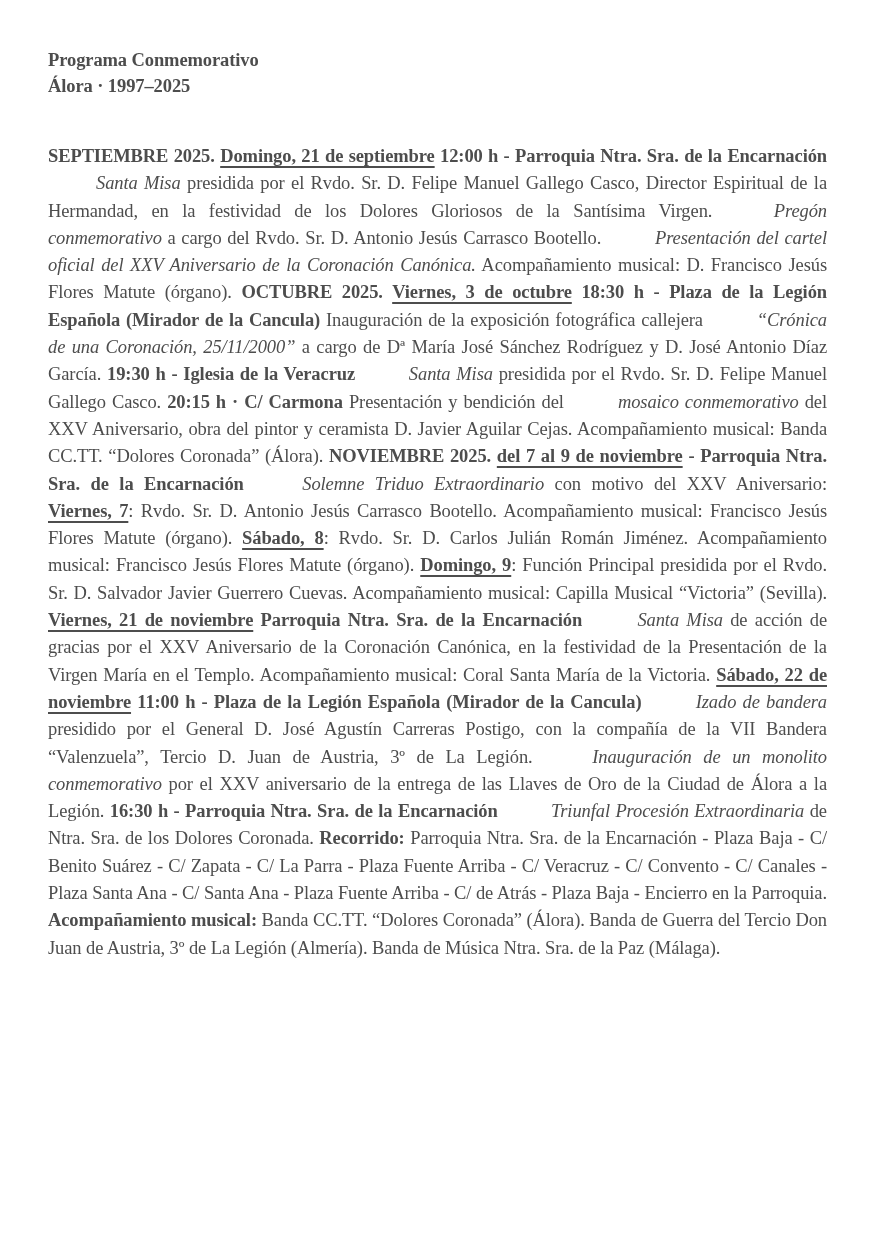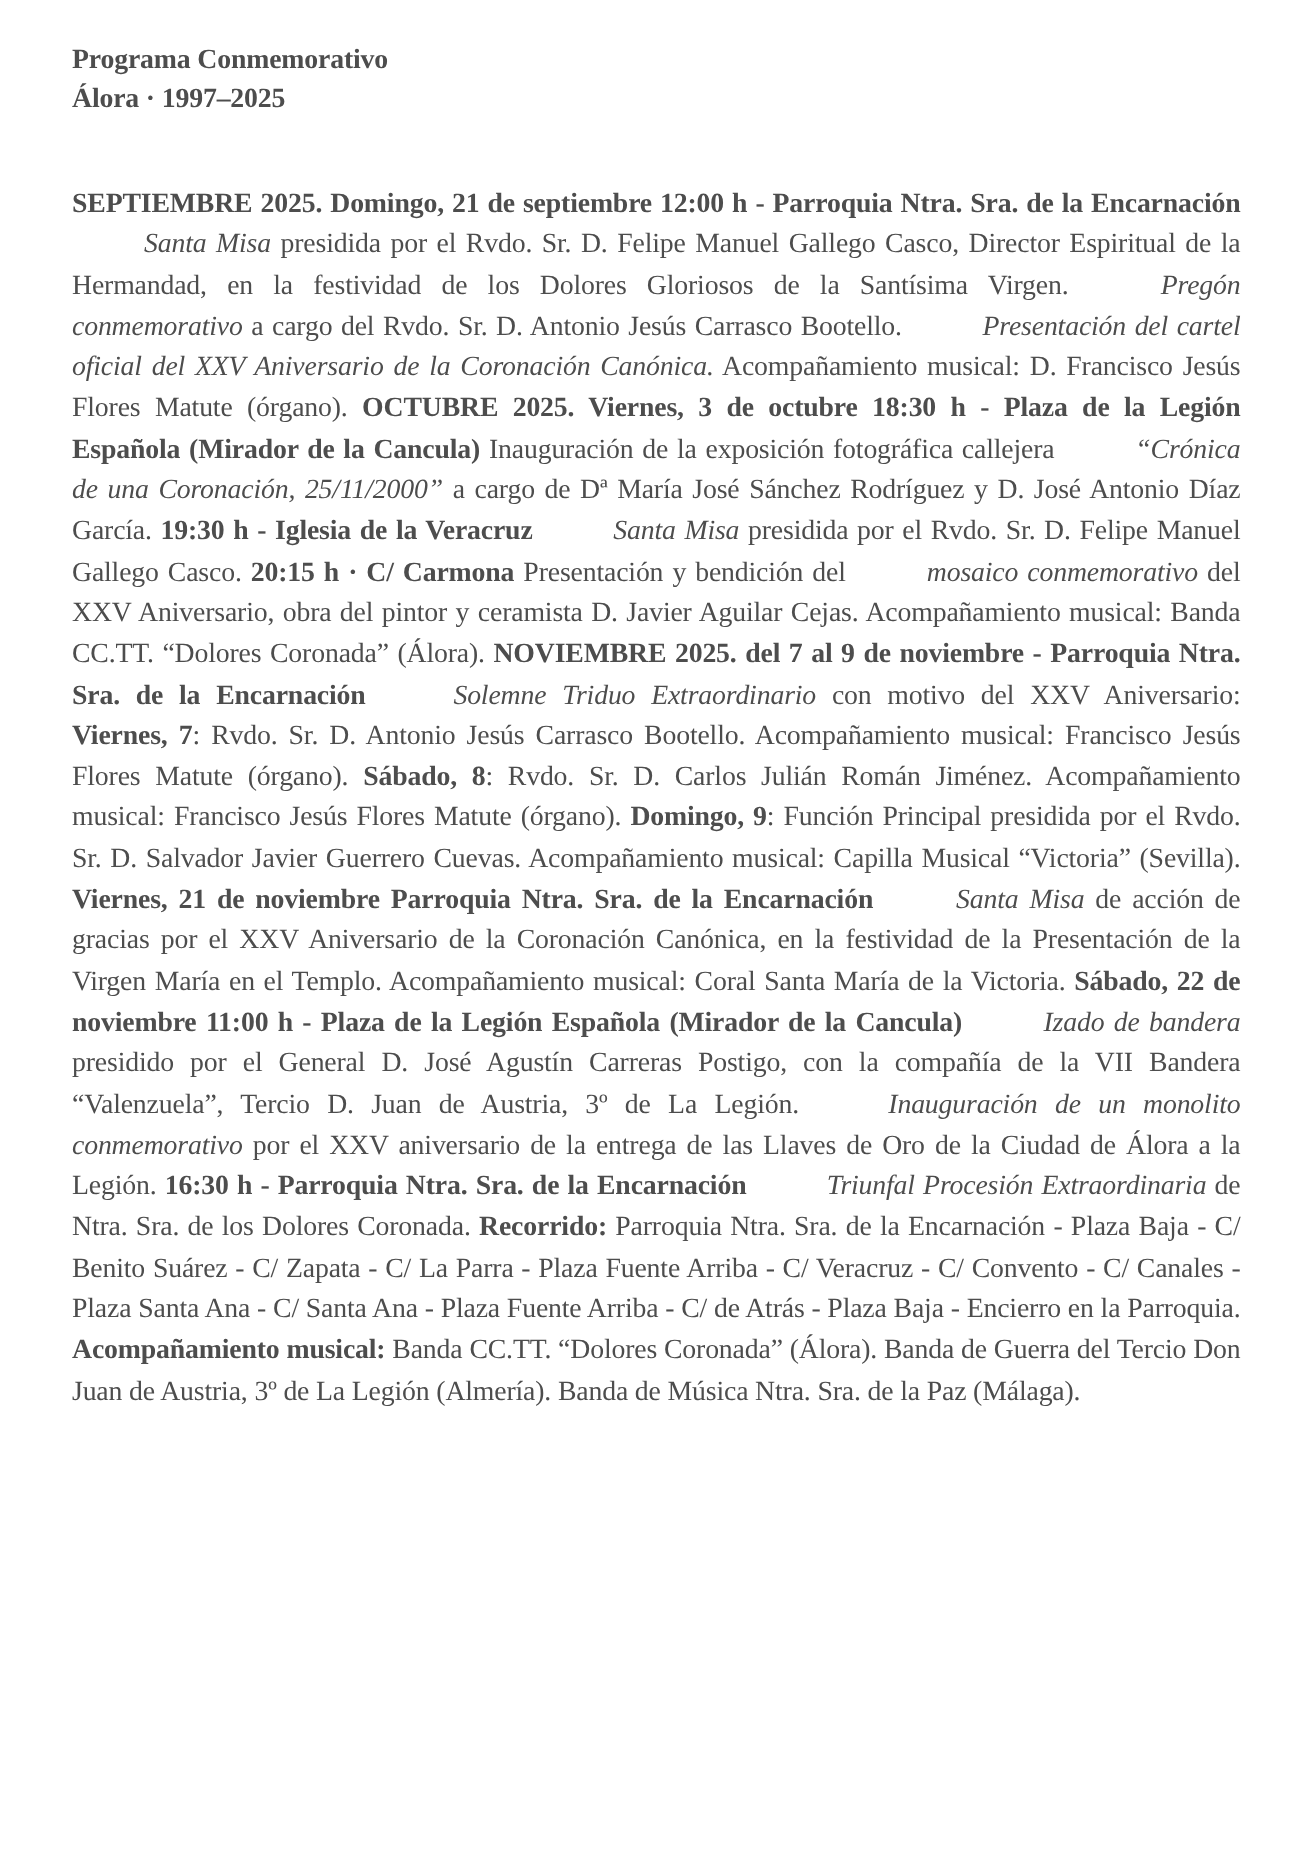--- a/index.html
+++ b/index.html
@@ -9,21 +9,21 @@
   body {
     width: 875px;
     height: 1241px;
     background: var(--bg, #ffffff);
     overflow: hidden;
   }
   .page {
     box-sizing: border-box;
     width: 875px;
     height: 1241px;
-    padding: 28px 48px 40px 48px;
+    padding: 48px 48px 40px 48px;
     font-family: "Liberation Serif", "DejaVu Serif", serif;
     color: var(--ink, #4d4d4d);
   }
   .doc-header {
     font-weight: bold;
     font-size: 18.5px;
     line-height: 25.5px;
     letter-spacing: -0.1px;
     margin-bottom: 44px;
   }
@@ -32,20 +32,21 @@
     font-size: 18.5px;
     line-height: 27.3px;
     text-align: justify;
     letter-spacing: -0.1px;
   }
   .run-r { font-weight: normal; font-style: normal; }
   .run-b { font-weight: bold; }
   .run-i { font-style: italic; margin-left: 48px; }
   .run-bu {
     font-weight: bold;
+    text-decoration: underline;
     text-decoration-thickness: 1.5px;
     text-underline-offset: 3.5px;
     margin-top: 20px;
   }
 </style>
 </head>
 <body>
 
 <div class="page">
   <div class="doc-header">

